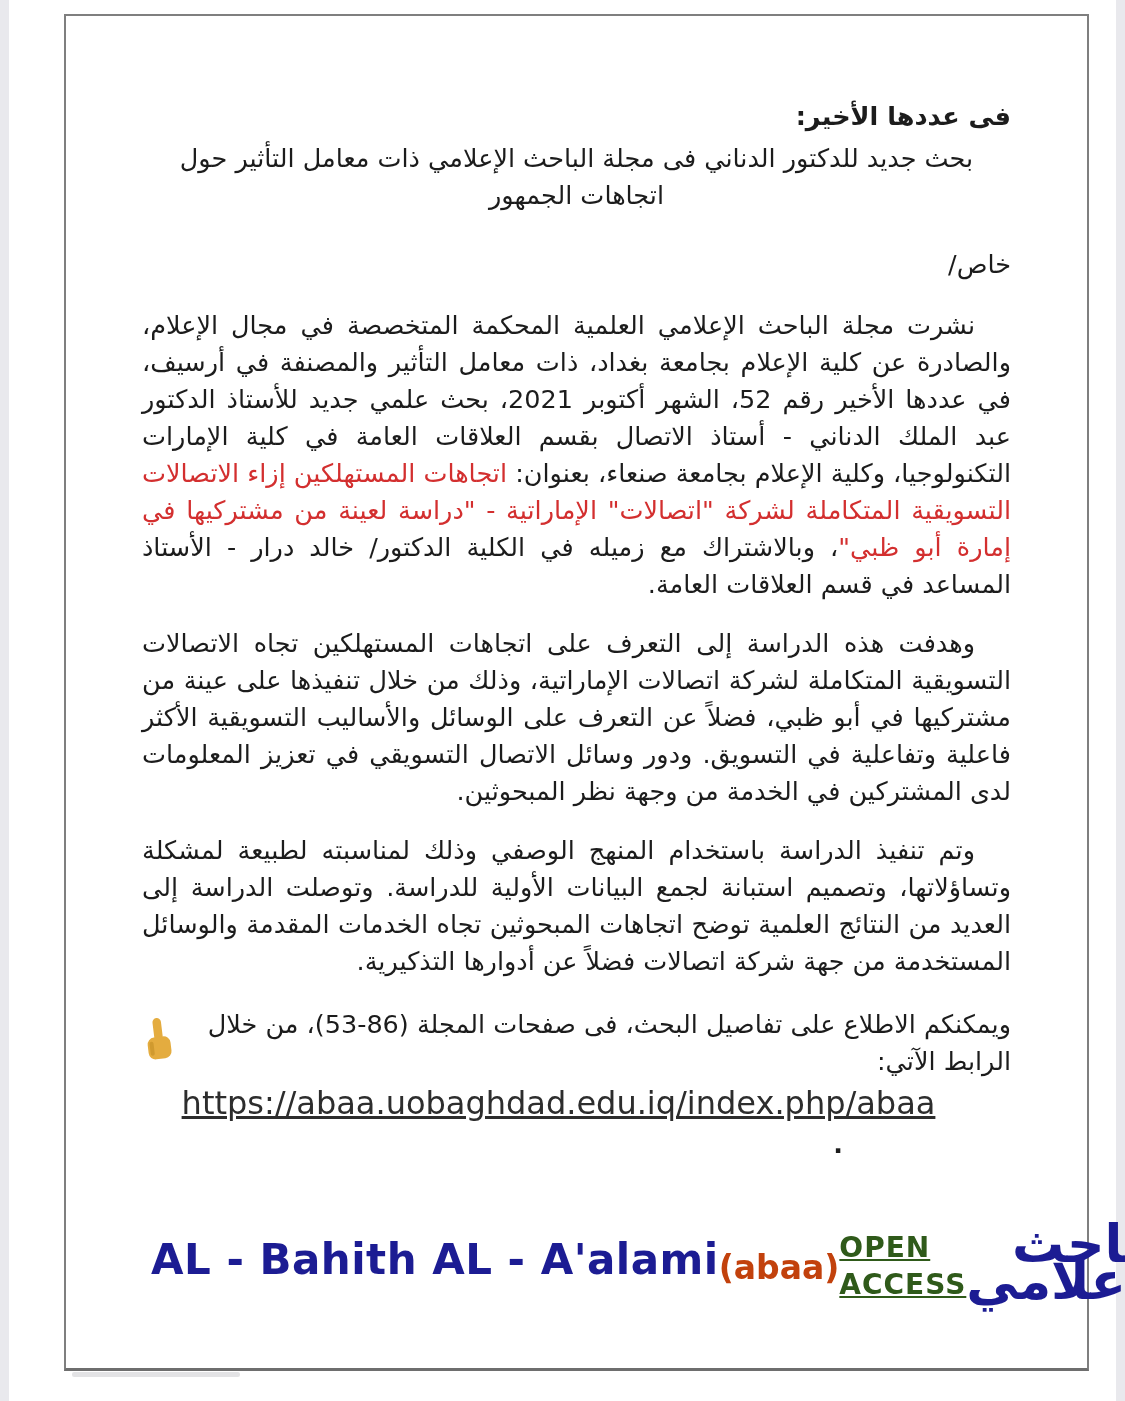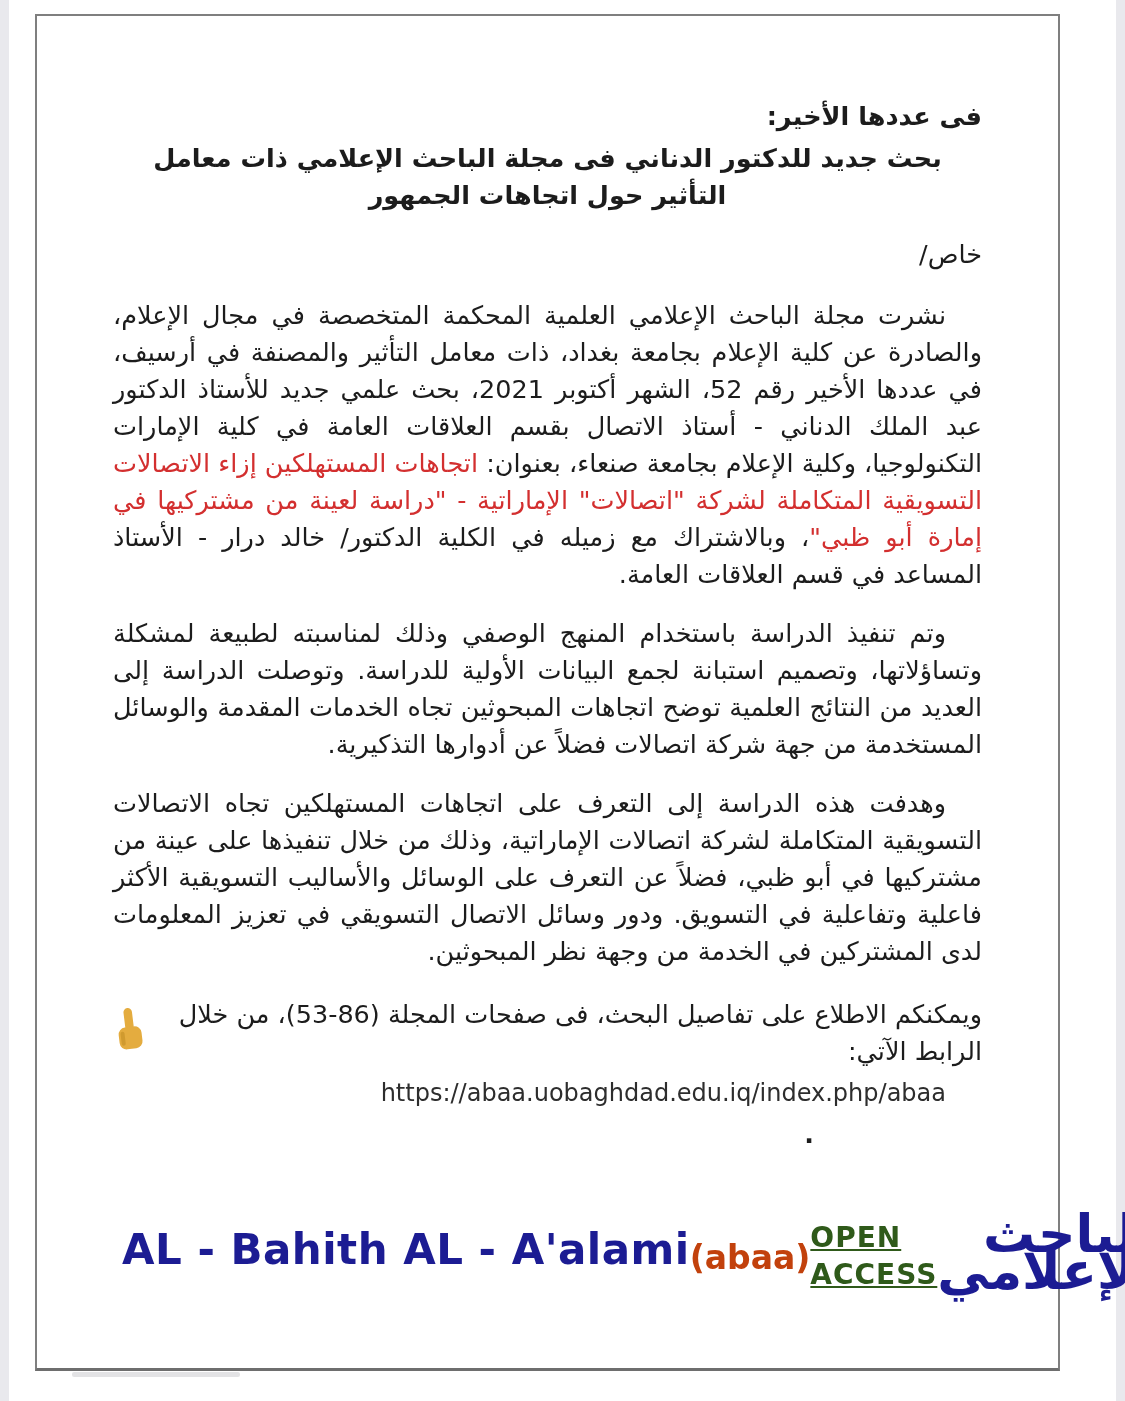--- a/index.html
+++ b/index.html
@@ -9,59 +9,60 @@
     background:#ffffff;
     position:relative;
     overflow:hidden;
   }
   .edge-strip { position:absolute; top:0; bottom:0; width:9px; background:#e9e9ed; }
   .edge-strip.left { left:0; }
   .edge-strip.right { right:0; }
 
   .page-frame {
     position:absolute;
-    left:35px; top:14px;
+    left:64px; top:14px;
     width:1025px; height:1357px;
     background:#ffffff;
     border:2px solid #7f7f7f;
     border-bottom:3px solid #6e6e6e;
   }
   .doc-body {
     direction:rtl;
     padding:82px 76px 0 76px;
     color:#1c1c1c;
     font-size:25.5px;
     line-height:37px;
   }
   .title1 { text-align:right; font-weight:bold; }
-  .title2 { text-align:center; font-weight:bold; margin-top:5px; }
-  .byline  { text-align:right; margin-top:22px; }
+  .title2 { text-align:center; font-weight:normal; margin-top:5px; }
+  .byline  { text-align:right; margin-top:32px; }
   .para {
     margin-top:24px;
     text-align:justify;
     text-align-last:right;
     text-indent:36px;
   }
   .para + .para { margin-top:22px; }
   .link-line {
     margin-top:26px;
     text-align:right;
     display:flex;
     align-items:center;
     justify-content:flex-start; 
     gap:22px;
   }
   .hand-wrap { display:inline-flex; transform:translateY(-4px); }
   .url-line {
     direction:ltr;
-    text-align:right;
+    text-align:center;
     padding-right:36px;
     margin-top:5px;
-    font-size:24px;
+    font-size:32px;
     color:#2d2d2d;
+    text-decoration:underline;
   }
   .url-line a { color:#2d2d2d; text-decoration:none; }
   .dot-line {
     text-align:right;
     padding-left:0;
     padding-right:168px;
     margin-top:4px;
     font-weight:bold;
   }
   .logos-row {
@@ -125,22 +126,22 @@
 
   <div class="page-frame">
     <div class="doc-body">
 
       <div class="title1">فى عددها الأخير:</div>
       <div class="title2">بحث جديد للدكتور الدناني فى مجلة الباحث الإعلامي ذات معامل التأثير حول اتجاهات الجمهور</div>
 
       <div class="byline">خاص/</div>
 
       <p class="para"><span>نشرت مجلة الباحث الإعلامي العلمية المحكمة المتخصصة في مجال الإعلام، والصادرة عن كلية الإعلام بجامعة بغداد، ذات معامل التأثير والمصنفة في أرسيف، في عددها الأخير رقم 52، الشهر أكتوبر 2021، بحث علمي جديد للأستاذ الدكتور عبد الملك الدناني - أستاذ الاتصال بقسم العلاقات العامة في كلية الإمارات التكنولوجيا، وكلية الإعلام بجامعة صنعاء، بعنوان: </span><span style="color: rgb(211, 47, 47);">اتجاهات المستهلكين إزاء الاتصالات التسويقية المتكاملة لشركة "اتصالات" الإماراتية - "دراسة لعينة من مشتركيها في إمارة أبو ظبي"</span><span>، وبالاشتراك مع زميله في الكلية الدكتور/ خالد درار - الأستاذ المساعد في قسم العلاقات العامة.</span></p>
+      <p class="para">وهدفت هذه الدراسة إلى التعرف على اتجاهات المستهلكين تجاه الاتصالات التسويقية المتكاملة لشركة اتصالات الإماراتية، وذلك من خلال تنفيذها على عينة من مشتركيها في أبو ظبي، فضلاً عن التعرف على الوسائل والأساليب التسويقية الأكثر فاعلية وتفاعلية في التسويق. ودور وسائل الاتصال التسويقي في تعزيز المعلومات لدى المشتركين في الخدمة من وجهة نظر المبحوثين.</p>
       <p class="para">وتم تنفيذ الدراسة باستخدام المنهج الوصفي وذلك لمناسبته لطبيعة لمشكلة وتساؤلاتها، وتصميم استبانة لجمع البيانات الأولية للدراسة. وتوصلت الدراسة إلى العديد من النتائج العلمية توضح اتجاهات المبحوثين تجاه الخدمات المقدمة والوسائل المستخدمة من جهة شركة اتصالات فضلاً عن أدوارها التذكيرية.</p>
-      <p class="para">وهدفت هذه الدراسة إلى التعرف على اتجاهات المستهلكين تجاه الاتصالات التسويقية المتكاملة لشركة اتصالات الإماراتية، وذلك من خلال تنفيذها على عينة من مشتركيها في أبو ظبي، فضلاً عن التعرف على الوسائل والأساليب التسويقية الأكثر فاعلية وتفاعلية في التسويق. ودور وسائل الاتصال التسويقي في تعزيز المعلومات لدى المشتركين في الخدمة من وجهة نظر المبحوثين.</p>
 
       <div class="link-line">
         <span>ويمكنكم الاطلاع على تفاصيل البحث، فى صفحات المجلة (86-53)، من خلال الرابط الآتي:</span>
         <span class="hand-wrap">
           <svg width="32" height="44" viewBox="0 0 32 44" aria-hidden="true">
             <g transform="rotate(-7 16 22)">
               <rect x="12.5" y="1" width="8.5" height="26" rx="4.2" fill="#e4ac3f"></rect>
               <rect x="5" y="20" width="23" height="22" rx="7" fill="#e4ac3f"></rect>
               <rect x="7" y="24" width="4" height="14" rx="2" fill="#d09a2f"></rect>
             </g>

